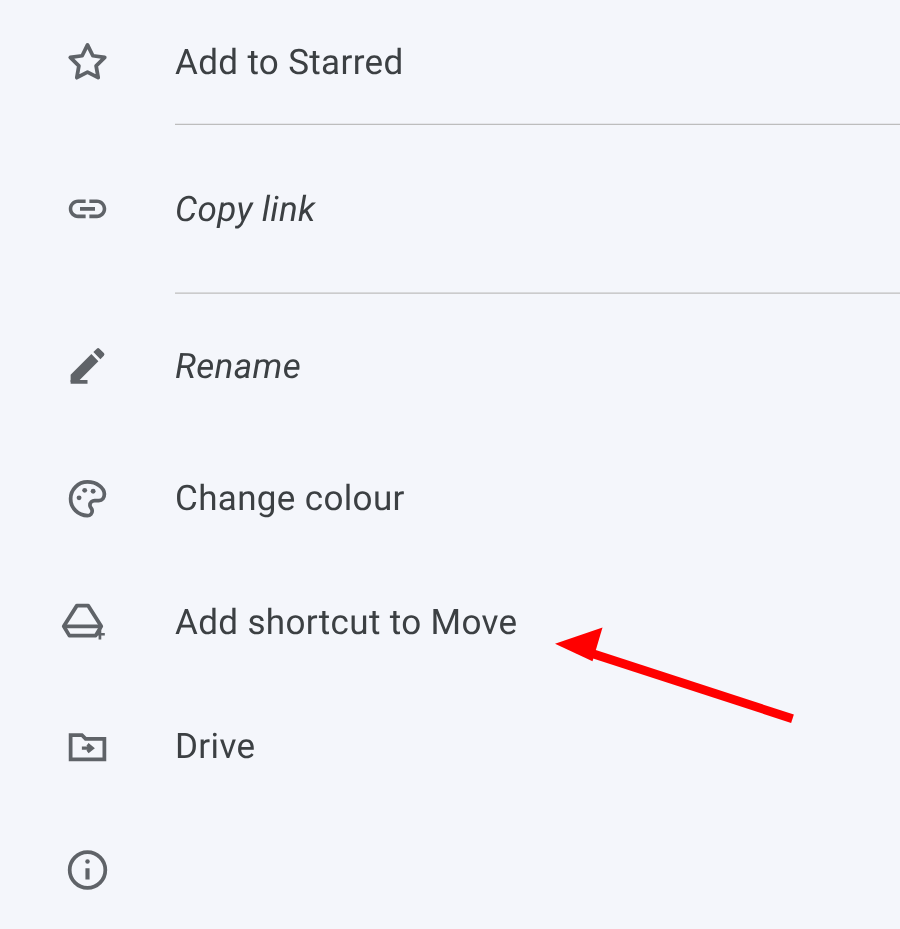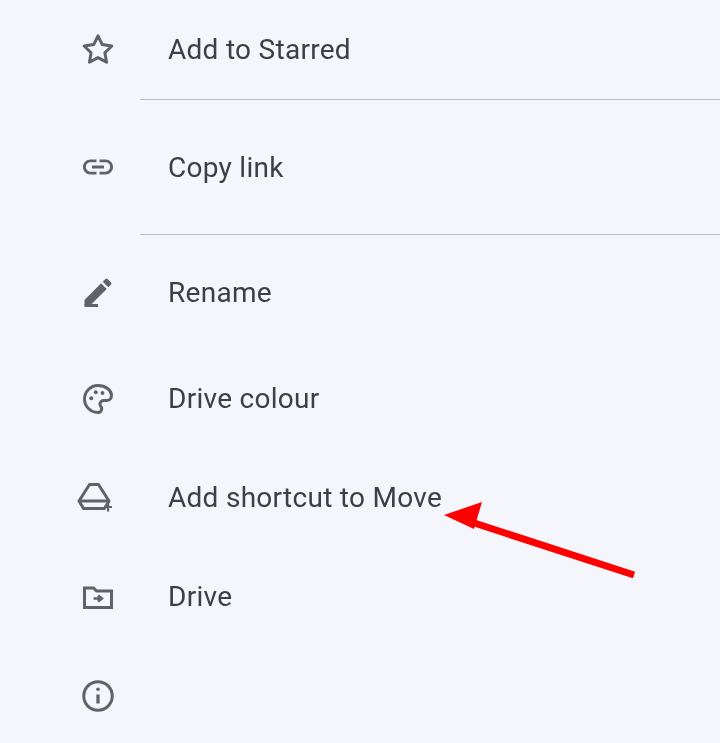--- a/index.html
+++ b/index.html
@@ -14,23 +14,22 @@
       position: relative;
     }
     .menu {
       width: 100%;
     }
     .menu-item {
       display: flex;
       align-items: center;
       height: 99px;
       cursor: pointer;
-      padding-left: 28px;
     }
-    .menu-item.taller { height: 101px; }
+    .menu-item.taller { height: 101px; font-style: italic; }
     .icon-slot {
       width: 140px;
       display: flex;
       justify-content: center;
       align-items: center;
     }
     .icon-slot svg {
       width: 36px;
       height: 36px;
       display: block;
@@ -91,21 +90,21 @@
 
   <div class="menu-item">
     <span class="icon-slot">
       <svg viewBox="0 0 24 24" fill="none" stroke="#5f6368" stroke-width="2">
         <path d="M12 3c-4.97 0-9 4.03-9 9s4.03 9 9 9c1.5 0 2.5-1.2 2.5-2.5 0-.6-.25-1.15-.6-1.55-.35-.4-.6-.95-.6-1.55 0-1.3 1.2-2.4 2.5-2.4H18c2 0 3-1.6 3-3.5C21 6.2 17 3 12 3z"></path>
         <circle cx="7.5" cy="11.5" r="1.3" fill="#5f6368" stroke="none"></circle>
         <circle cx="10.5" cy="7.5" r="1.3" fill="#5f6368" stroke="none"></circle>
         <circle cx="15" cy="8" r="1.3" fill="#5f6368" stroke="none"></circle>
       </svg>
     </span>
-    <span class="label">Drive colour</span>
+    <span class="label">Change colour</span>
   </div>
 
   <div class="menu-item">
     <span class="icon-slot">
       <svg viewBox="0 0 24 24" fill="none" stroke="#5f6368" stroke-width="2" stroke-linejoin="round">
         <path d="M9 3 L15 3 L22 14 L19 19 L5 19 L2 14 Z"></path>
         <line x1="2" y1="14" x2="22" y2="14"></line>
       </svg>
       <span style="position:relative; left:-8px; top:10px; font-size:16px; color:#5f6368; font-weight:bold;">+</span>
     </span>

